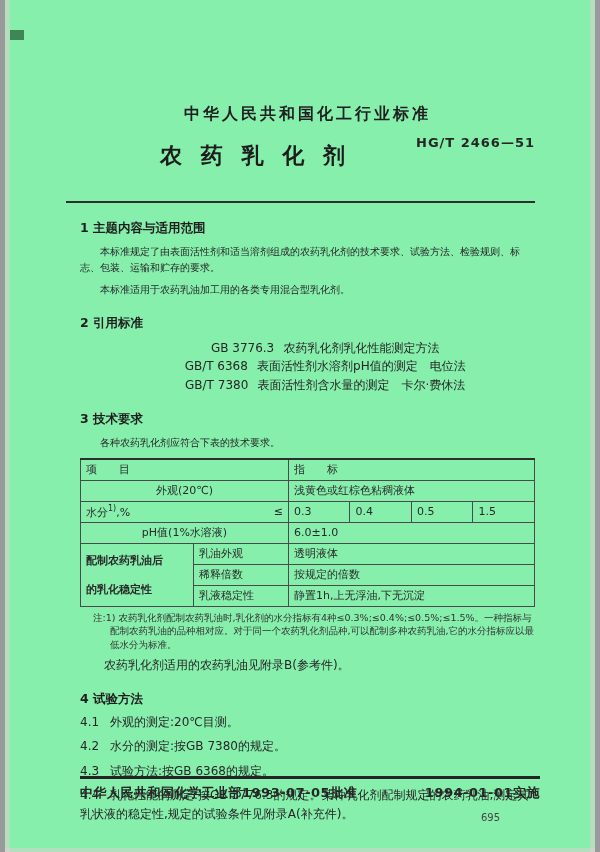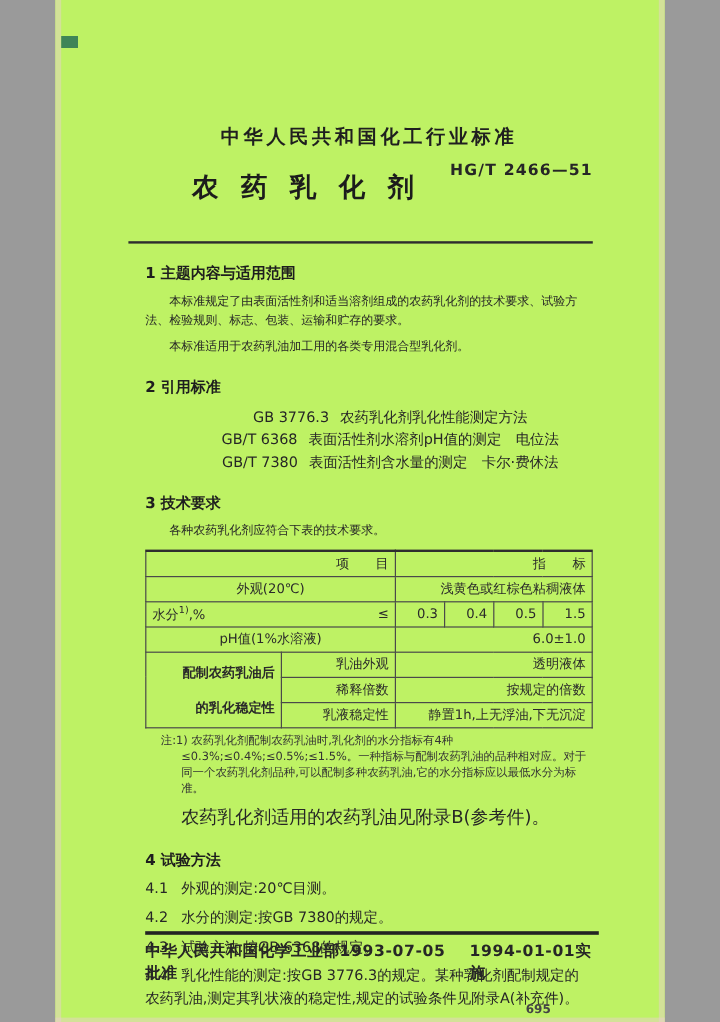--- a/index.html
+++ b/index.html
@@ -1,20 +1,20 @@
 <!DOCTYPE html>
 <html><head>
 <meta charset="utf-8">
 <style>
   html,body { margin:0; padding:0; background:#9a9a9a; }
   .page {
     position:relative;
-    width:508px; height:852px;
+    width:590px; height:852px;
     margin:0 auto;
-    background:#bef264;
+    background:#86efac;
     box-sizing:border-box;
     padding:104px 60px 0 75px;
     font-family:"DejaVu Sans", sans-serif;
     color:#262626;
     overflow:hidden;
   }
   
   .edge { position:absolute; background:rgba(238,205,214,0.45); pointer-events:none; }
   .edge.left  { left:0; top:0; width:5px; height:852px; }
   .edge.right { right:0; top:0; width:5px; height:852px; }
@@ -39,44 +39,44 @@
   .ref-line { font-size:12px; line-height:1.55; padding-left:30px;text-align:center; }
   .ref-code { display:inline-block; min-width:74px; }
 
   table.spec {
     width:100%; margin-top:7px; border-collapse:collapse;
     font-size:11px; color:#2a2a2a;
     border-top:2.5px solid #2e2e2e; border-bottom:1.5px solid #2e2e2e;
   }
   table.spec td {
     border:1px solid #4a4a4a; height:18px;
-    padding:1px 5px; text-align:right; vertical-align:middle;
+    padding:1px 5px; text-align:left; vertical-align:middle;
   }
   table.spec td.lbl { text-align:center; }
   table.spec .c1 { width:102px;font-weight:bold; } table.spec .c2 { width:84px; }
   .flexcell { display:flex; justify-content:space-between; align-items:center; }
   sup { font-size:8px; }
 
   .note {
     font-size:9.5px; line-height:1.42; margin-top:4px;
     padding-left:30px; text-indent:-17px; color:#333;
   }
-  .appendix { font-size:15px; line-height:1.5; margin-top:5px; text-indent:2em; }
+  .appendix { font-size:12px; line-height:1.5; margin-top:5px; text-indent:2em; }
 
   .num-item { font-size:12px; line-height:1.6; margin-top:5px; }
   .num-item .no { display:inline-block; min-width:30px; }
 
   .footer {
     position:absolute; left:75px; right:55px; top:776px;
     border-top:3px solid #232323; padding-top:5px;
     display:flex; justify-content:space-between; align-items:baseline;gap:11px;
   }
   .footer .approval { font-size:13px; font-weight:bold; letter-spacing:0.5px; }
   .footer .impl { font-size:13px; font-weight:bold; letter-spacing:0.5px; }
-  .page-no { position:absolute; right:95px; top:836px; font-size:10px; color:#444;font-weight:bold; }
+  .page-no { position:absolute; right:95px; top:812px; font-size:10px; color:#444; }
 </style>
 </head>
 <body>
 
 <div class="page">
   <div class="edge left"></div>
   <div class="edge right"></div>
   <div class="edge bottom"></div>
   <div class="scan-mark"></div>
 

